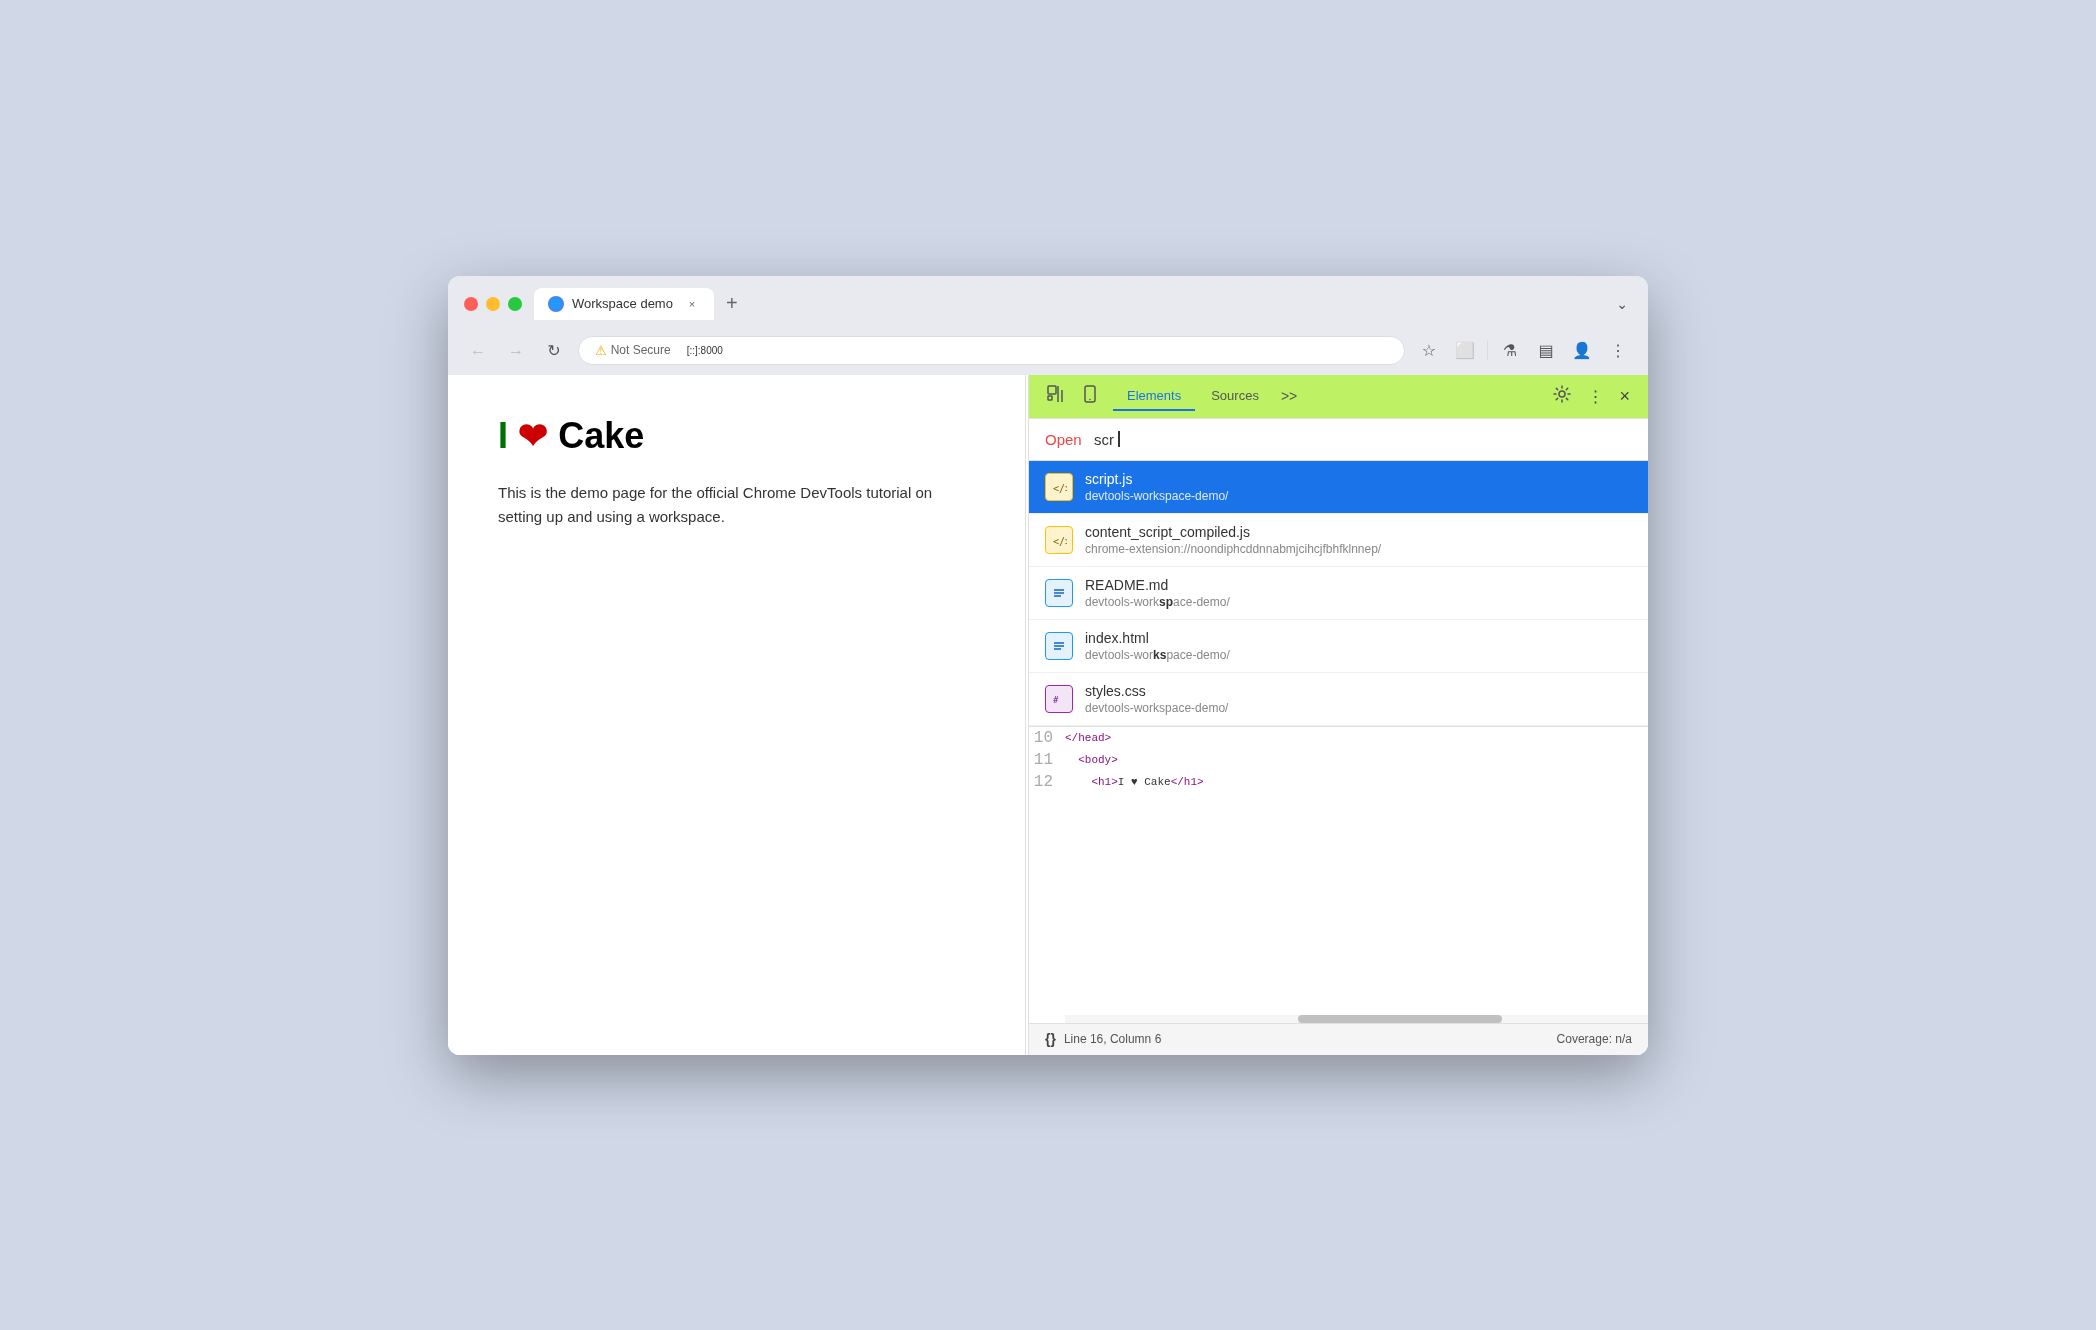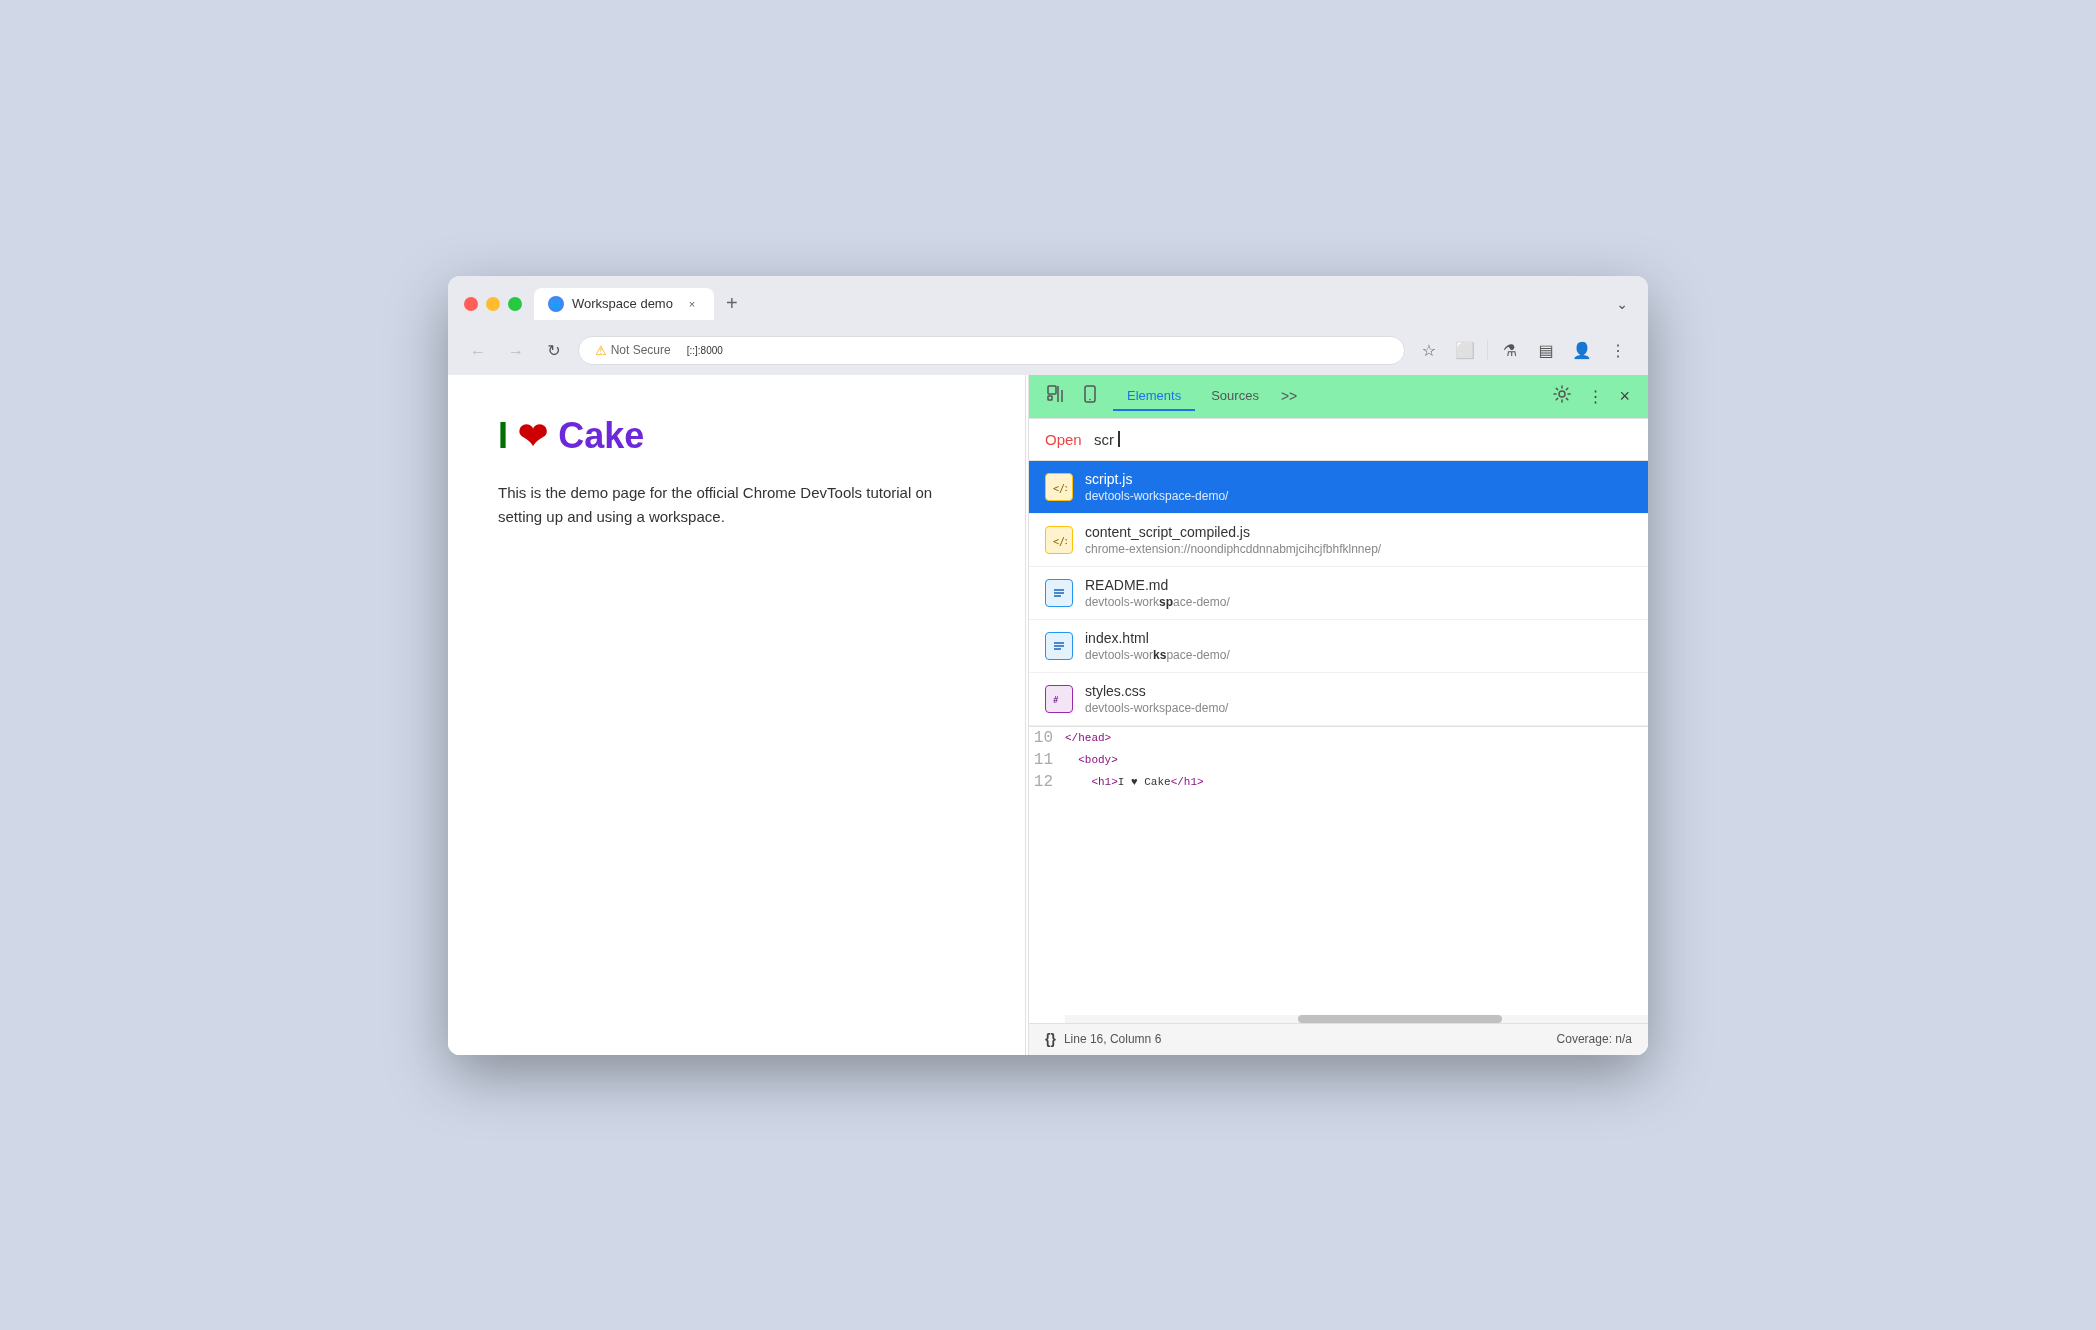--- a/index.html
+++ b/index.html
@@ -196,21 +196,21 @@
     .page-heading {
       font-size: 36px;
       font-weight: bold;
       margin-bottom: 24px;
       display: flex;
       align-items: center;
       gap: 10px;
     }
     .heading-i { color: #007000; }
     .heading-heart { color: #cc0000; }
-    .heading-cake { color: #6d28d9; }
+    .heading-cake { color: #000000; }
     .page-desc {
       font-size: 15px;
       color: #333;
       line-height: 1.6;
       margin-bottom: 20px;
       max-width: 560px;
     }
     .page-link {
       font-size: 15px;
       color: #333;
@@ -222,21 +222,21 @@
     }
     
     .devtools-panel {
       width: 620px;
       border-left: 1px solid #e0e0e0;
       display: flex;
       flex-direction: column;
       background: white;
     }
     .devtools-toolbar {
-      background: #86efac;
+      background: #bef264;
       border-bottom: 1px solid #e0e0e0;
       display: flex;
       align-items: center;
       padding: 0 12px;
       height: 44px;
       gap: 4px;
       justify-content: center;
     }
     .dt-icon-btn {
       background: none;

